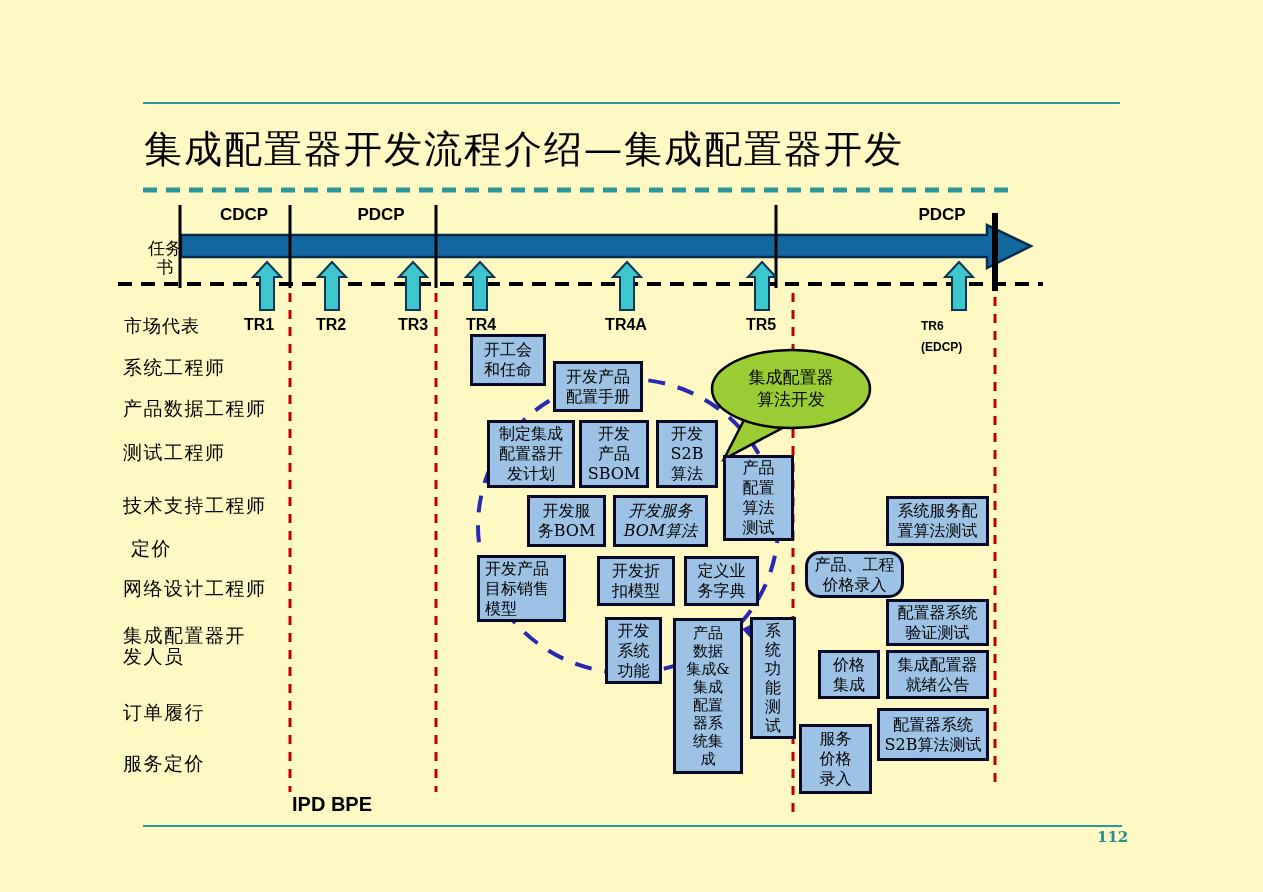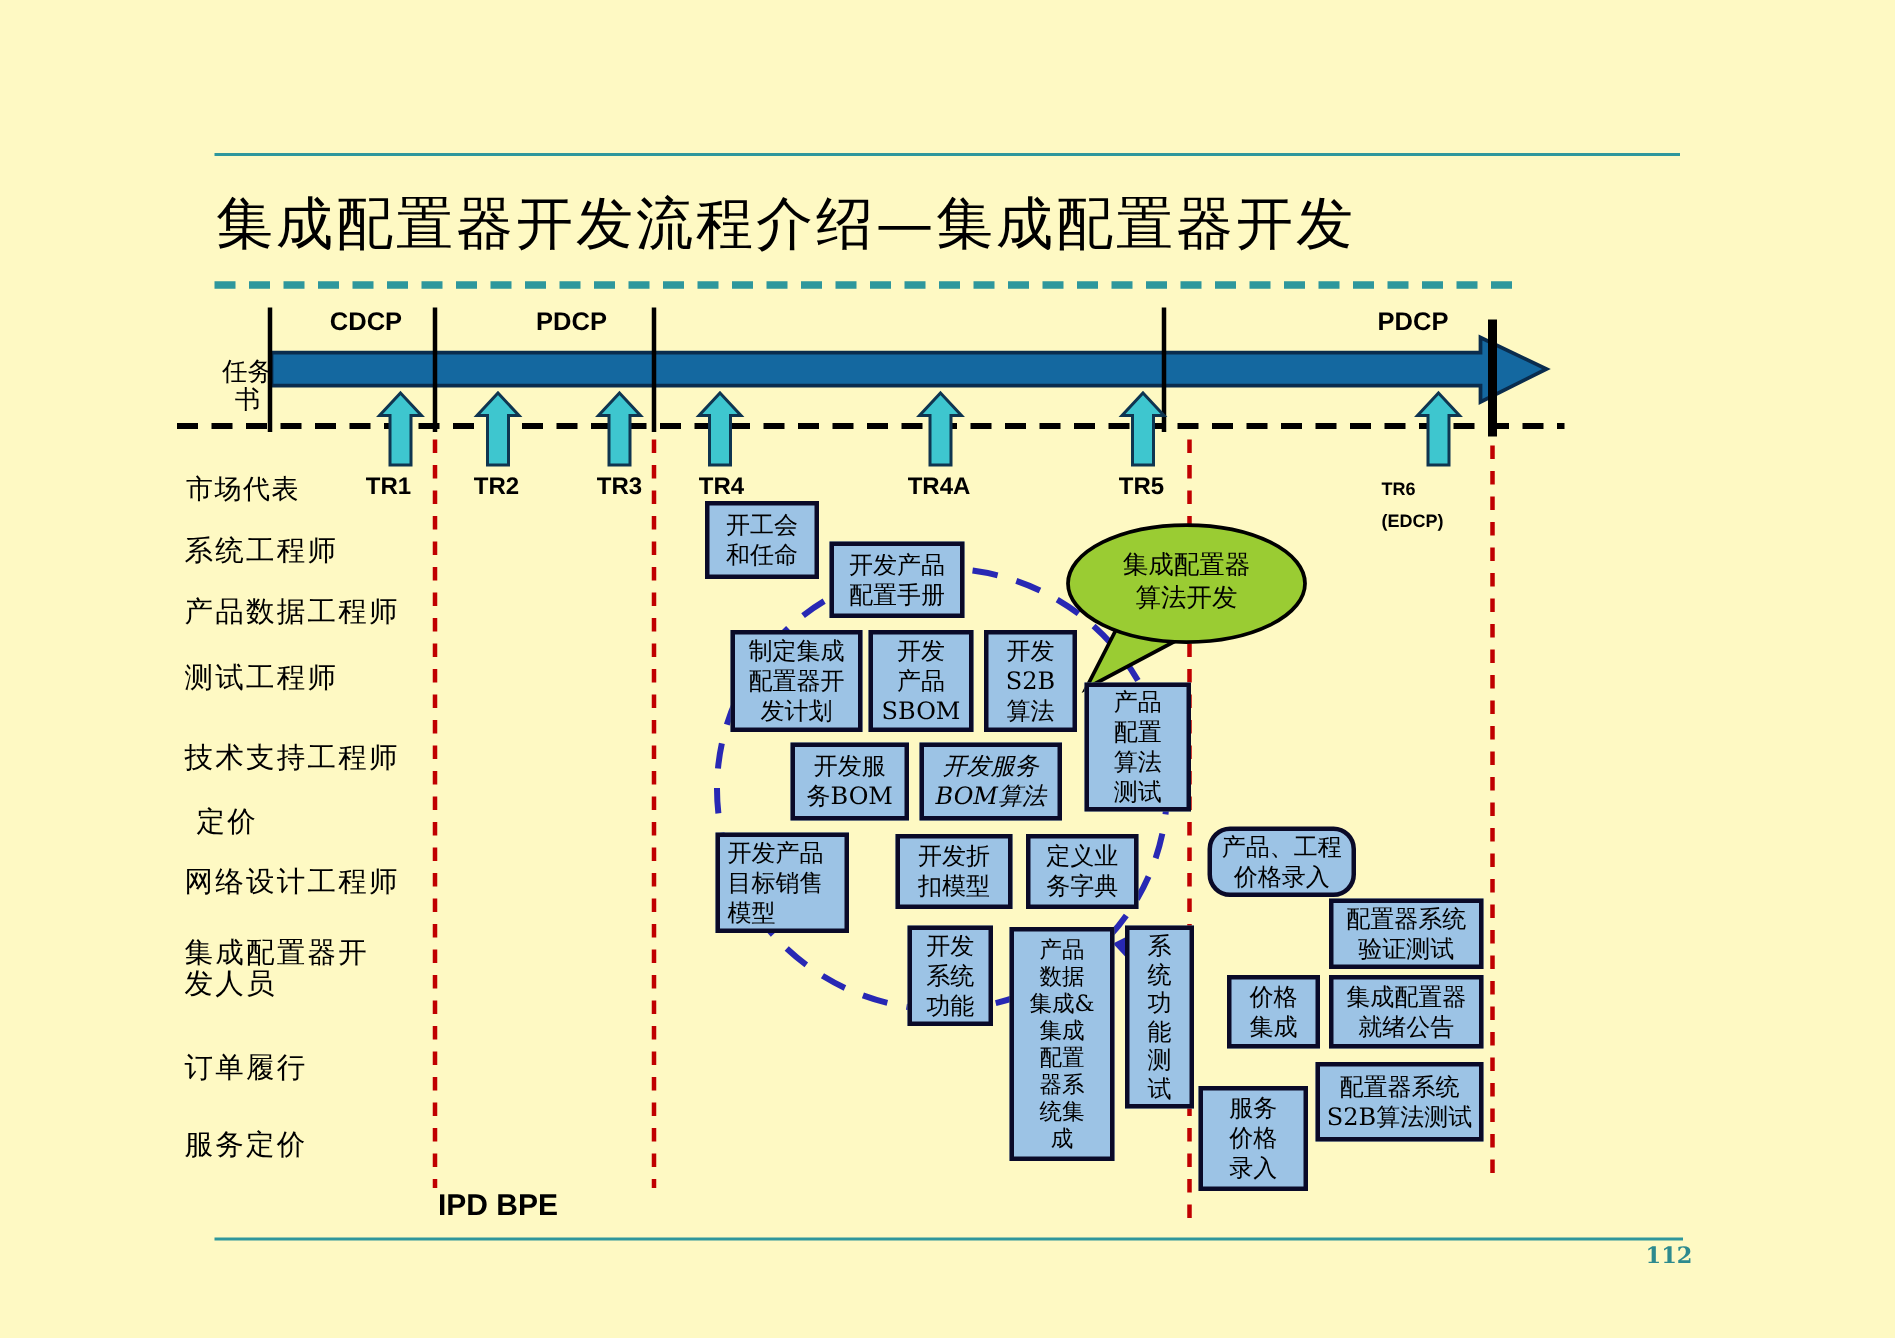--- a/index.html
+++ b/index.html
@@ -142,20 +142,22 @@
 S2B
 算法</div>
   <div class="pbox" style="left:723px;top:455px;width:71px;height:86px;">产品
 配置
 算法
 测试</div>
   <div class="pbox" style="left:527px;top:495px;width:79px;height:52px;">开发服
 务BOM</div>
   <div class="pbox" style="left:613px;top:495px;width:95px;height:52px;font-style:italic;">开发服务
 BOM算法</div>
+  <div class="pbox" style="left:886px;top:496px;width:103px;height:50px;">系统服务配
+置算法测试</div>
   <div class="pbox leftal" style="left:477px;top:555px;width:89px;height:67px;">开发产品
 目标销售
 模型</div>
   <div class="pbox" style="left:597px;top:556px;width:78px;height:50px;">开发折
 扣模型</div>
   <div class="pbox" style="left:684px;top:556px;width:75px;height:50px;">定义业
 务字典</div>
   <div class="pbox" style="left:805px;top:551px;width:99px;height:47px;border-radius:15px;">产品、工程
 价格录入</div>
   <div class="pbox" style="left:886px;top:599px;width:103px;height:47px;">配置器系统

